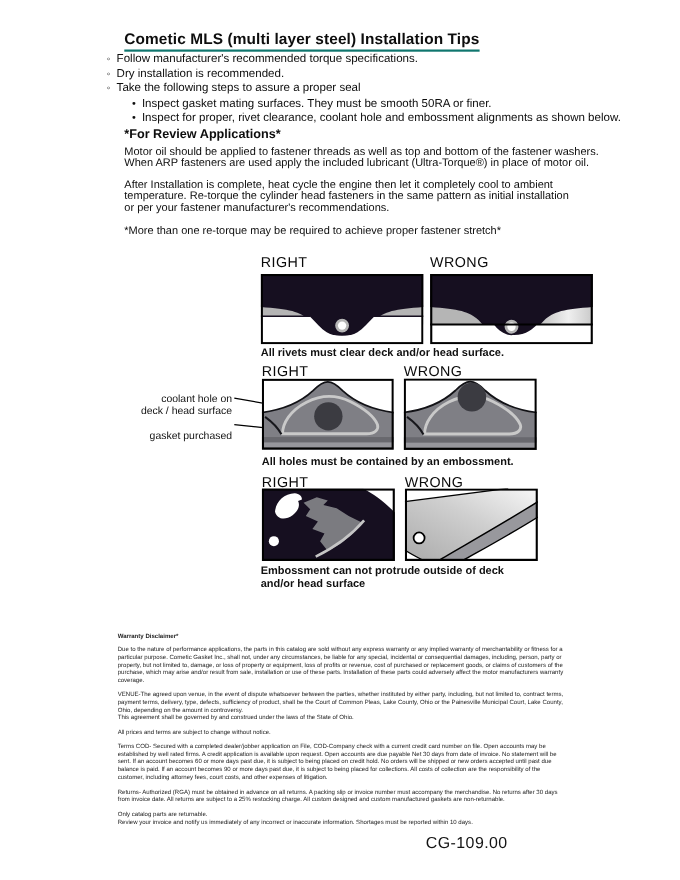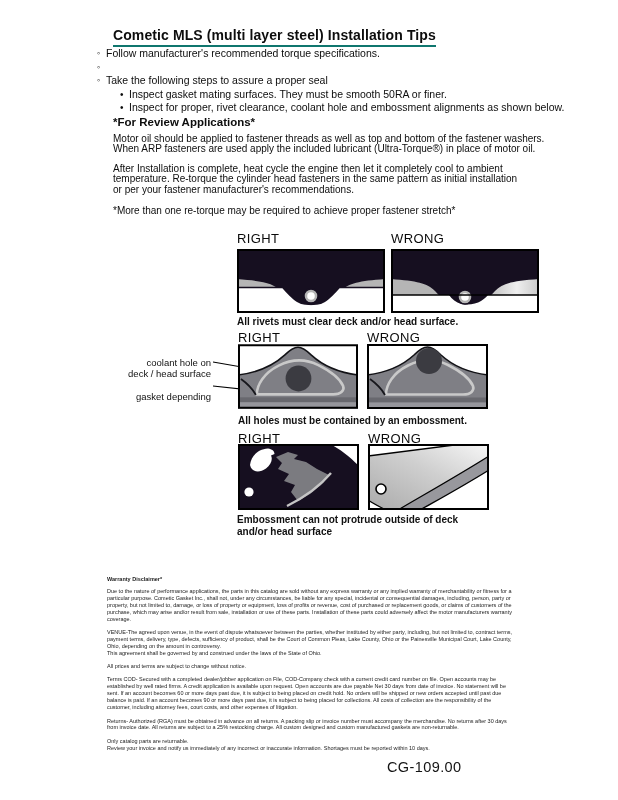--- a/index.html
+++ b/index.html
@@ -42,20 +42,21 @@
 
   <div class="abs title">Cometic MLS (multi layer steel) Installation Tips</div>
 
   <div class="abs tips">
     <div class="b-row">
       <span class="b-dot">◦</span>
       <span class="nowrap">Follow manufacturer's recommended torque specifications.</span>
     </div>
     <div class="b-row">
       <span class="b-dot">◦</span>
+      <span class="nowrap">Dry installation is recommended.</span>
     </div>
     <div class="b-row">
       <span class="b-dot">◦</span>
       <span class="nowrap">Take the following steps to assure a proper seal</span>
     </div>
     <div class="b-row indent">
       <span class="b-dot solid">•</span>
       <span class="nowrap">Inspect gasket mating surfaces.  They must be smooth 50RA or finer.</span>
     </div>
     <div class="b-row indent">
@@ -116,21 +117,21 @@
 
   <div class="caption nowrap" style="left:237px;top:316px;">All rivets must clear deck and/or head surface.</div>
 
   <div class="rw-label" style="left:238px;top:330px;width:120px;">RIGHT</div>
   <div class="rw-label" style="left:367px;top:330px;width:121px;">WRONG</div>
 
   <div class="callout" style="top:345px;">
     <div>coolant hole on</div>
     <div>deck / head surface</div>
   </div>
-  <div class="callout" style="top:379px;">gasket depending</div>
+  <div class="callout" style="top:379px;">gasket purchased</div>
 
   <svg class="leader" viewBox="0 0 100 48">
     <path d="M5,10 L91,25 M5,34 L52,39" stroke="#000000" stroke-width="1.1" fill="none"></path>
   </svg>
 
   <div class="dbox" style="left:238px;top:344px;width:120px;height:65px;">
     <svg viewBox="0 0 121 65">
       <rect width="121" height="65" fill="#ffffff"></rect>
       <path d="M0,31 C16,29 34,23 47,11 C53,5 57,3 60.5,3 C64,3 68,5 74,11 C87,23 105,29 121,31 V65 H0 Z" fill="#7f7f85"></path>
       <path d="M0,31 C16,29 34,23 47,11 C53,5 57,3 60.5,3 C64,3 68,5 74,11 C87,23 105,29 121,31" fill="none" stroke="#121216" stroke-width="1.6"></path>

